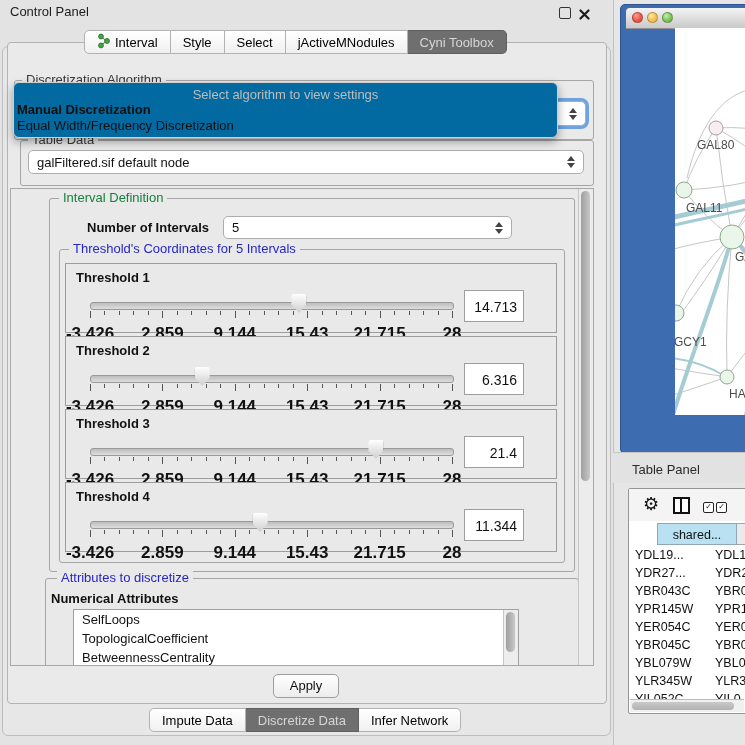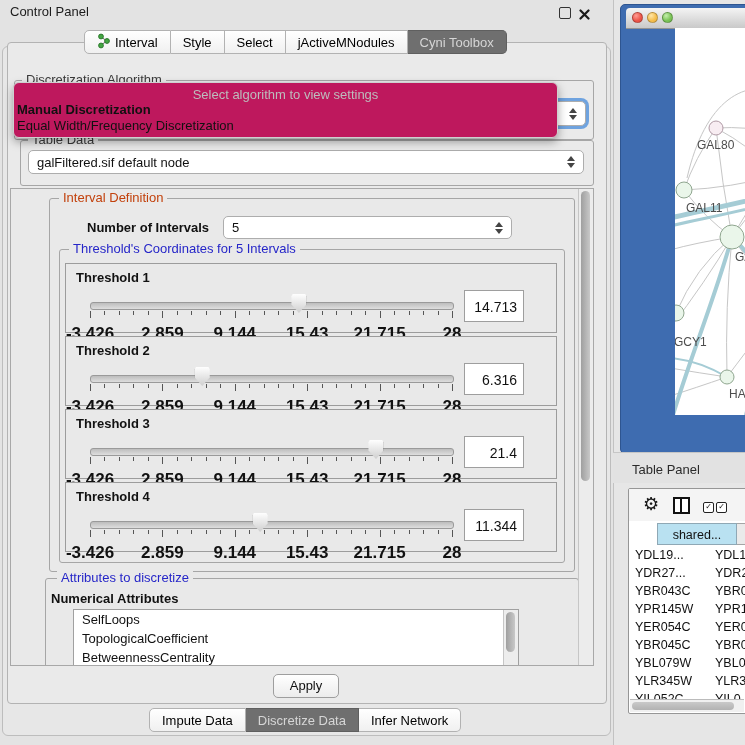--- a/index.html
+++ b/index.html
@@ -22,30 +22,30 @@
   .seg{display:flex;align-items:center;gap:5px;padding:0 12px;font-size:13px;
        background:linear-gradient(#ffffff,#f0f0f0);border:1px solid #b2b2b2;border-left:none;
        color:#000;white-space:nowrap;cursor:default;}
   .seg:first-child{border-left:1px solid #b2b2b2;border-radius:5px 0 0 5px;}
   .seg:last-child{border-radius:0 5px 5px 0;}
   .seg.selected{background:#6f6f6f;border-color:#5f5f5f;color:#d6d6d6;}
   
   .group{border:1px solid #a6a6a6;border-radius:3px;}
   .group-label{position:absolute;font-size:13px;background:#eaeaea;padding:0 4px;line-height:14px;}
   .lbl-gray{color:#3a3a3a;}
-  .lbl-green{color:#c2410c;}
+  .lbl-green{color:#15803d;}
   .lbl-blue{color:#2626c8;}
   
   .combo{background:#fff;border:1px solid #adadad;border-radius:5px;font-size:13px;display:flex;align-items:center;padding:0 8px;box-sizing:border-box;}
   .combo .ctext{flex:1;overflow:hidden;white-space:nowrap;}
   .stepper{display:flex;flex-direction:column;gap:2px;align-items:center;margin-left:4px;}
   .tri-up{width:0;height:0;border-left:4px solid transparent;border-right:4px solid transparent;border-bottom:5px solid #444;}
   .tri-down{width:0;height:0;border-left:4px solid transparent;border-right:4px solid transparent;border-top:5px solid #444;}
   
-  #algo-popup{left:13px;top:82px;width:543px;height:54px;background:#be185d;border:1px solid #cfcfcf;border-radius:6px;
+  #algo-popup{left:13px;top:82px;width:543px;height:54px;background:#0369a1;border:1px solid #cfcfcf;border-radius:6px;
               box-shadow:0 4px 10px rgba(0,0,0,.35);z-index:5;}
   #algo-placeholder{left:0;top:4px;width:100%;text-align:center;font-size:13px;color:#bdbdbd;}
   .algo-opt{position:absolute;left:3px;font-size:13px;white-space:nowrap;}
   #algo-opt-0{top:19px;font-weight:bold;}
   #algo-opt-1{top:35px;}
   #algo-combo-behind{left:24px;top:101px;width:562px;height:25px;box-shadow:0 0 0 3px rgba(98,155,222,.9);}
   
   #scrollpane{left:10px;top:188px;width:582px;height:476px;border:1px solid #a8a8a8;background:#e9e9e9;overflow:hidden;}
   .vscroll{position:absolute;top:0;right:0;width:14px;height:100%;background:#ececec;border-left:1px solid #c6c6c6;}
   .vthumb{position:absolute;left:2px;width:9px;border-radius:5px;background:linear-gradient(90deg,#9f9f9f,#c8c8c8);}

